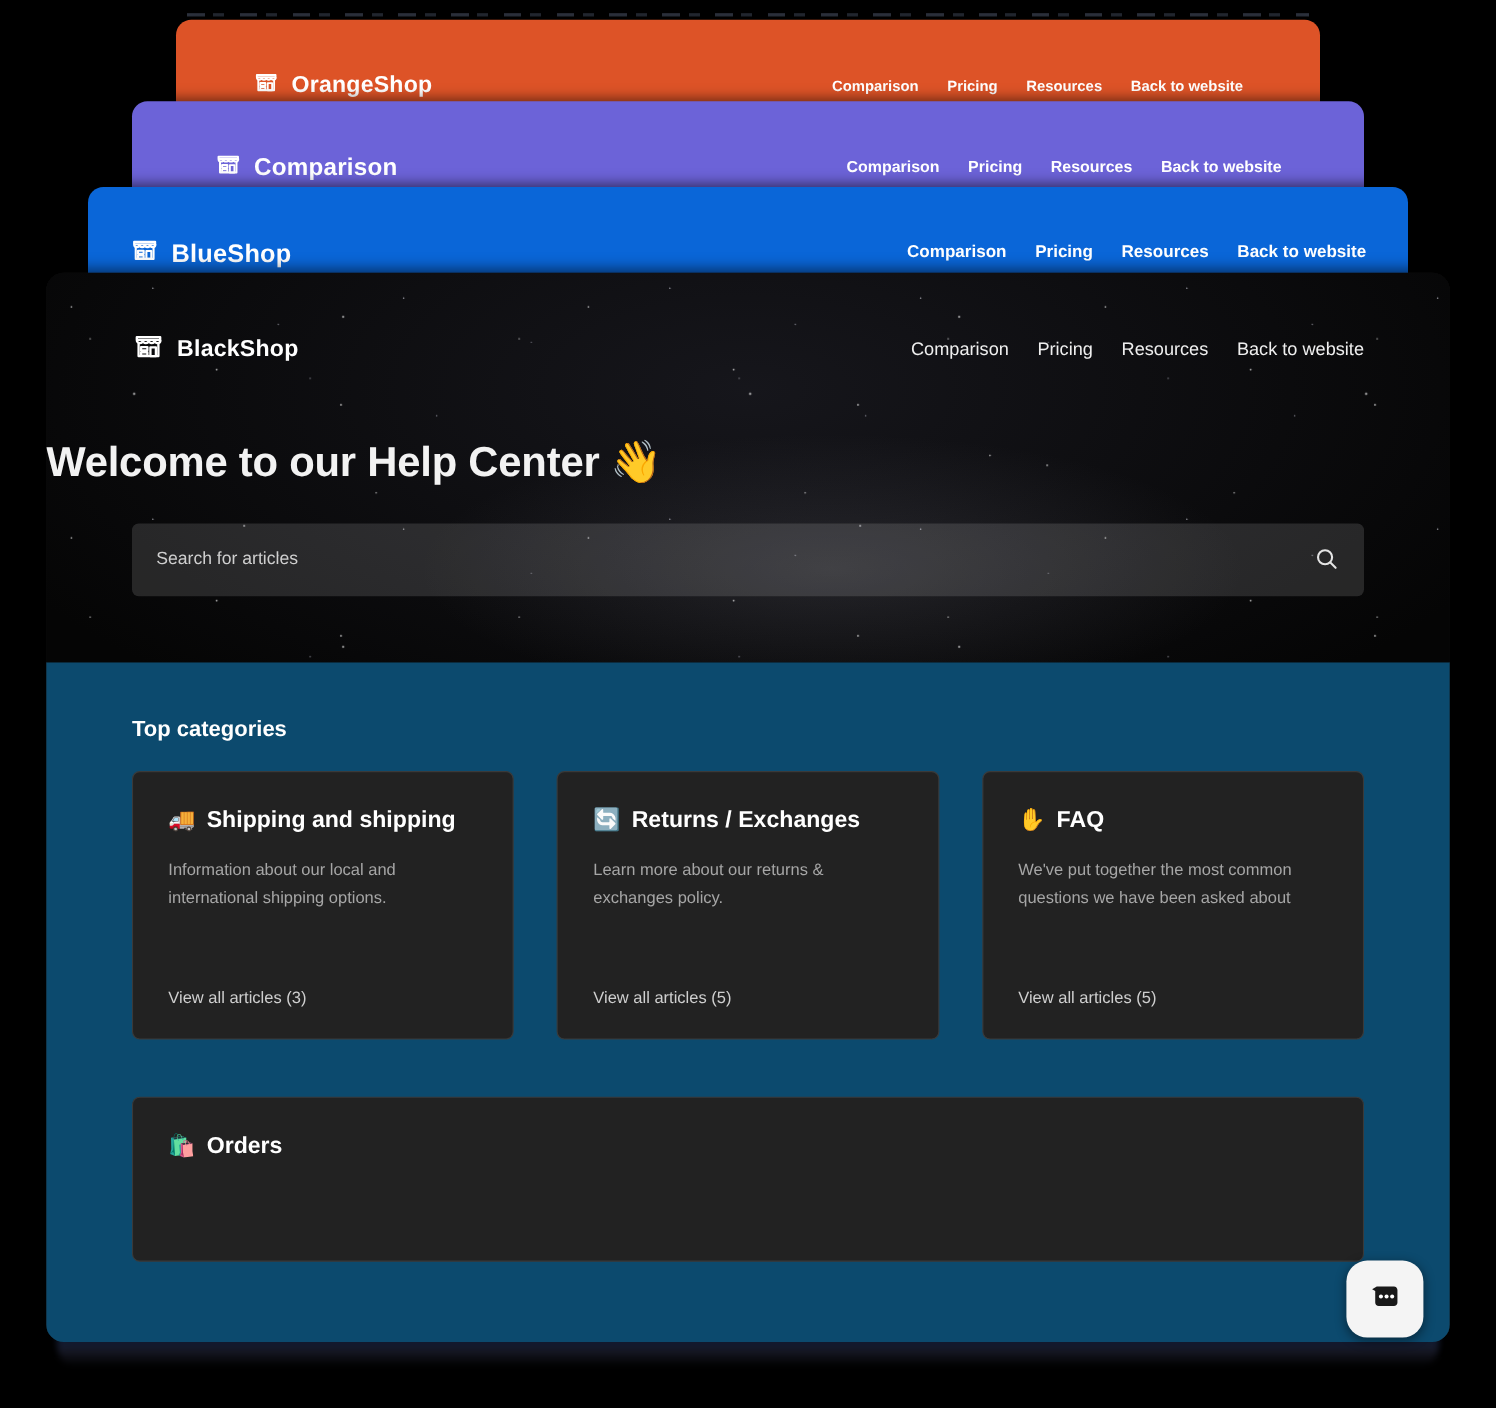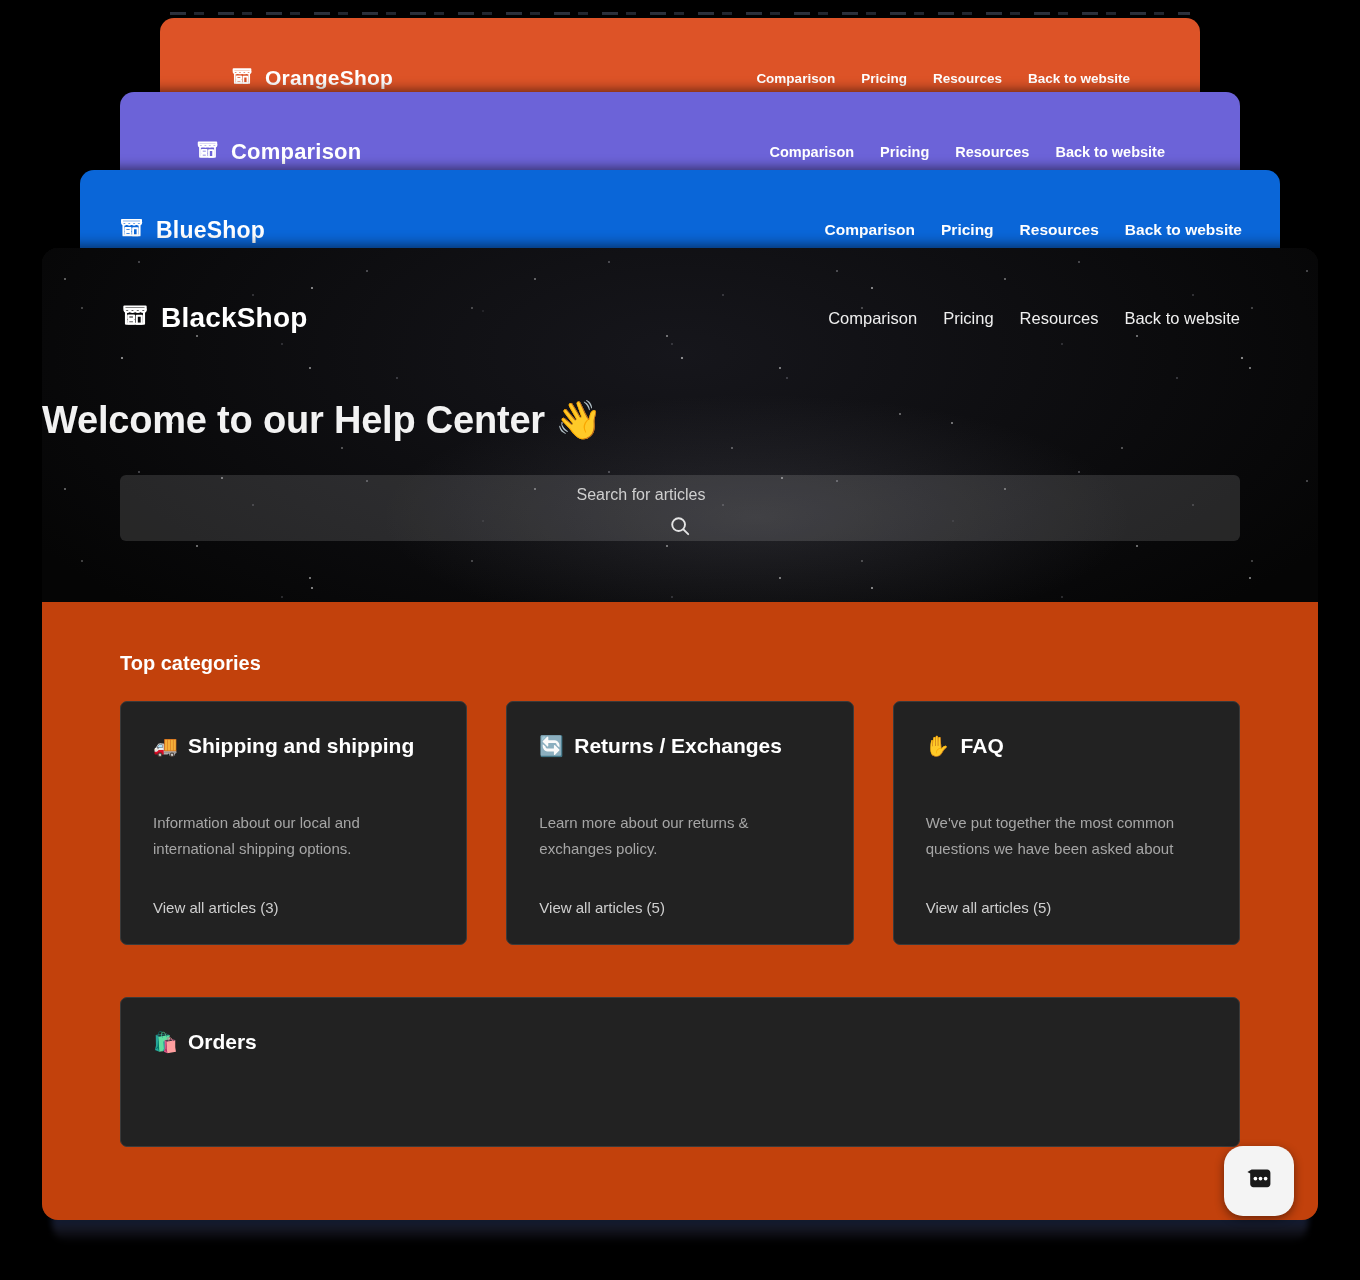--- a/index.html
+++ b/index.html
@@ -83,21 +83,21 @@
     color: #ffffff;
     font-weight: 700;
     letter-spacing: .2px;
     white-space: nowrap;
   }
   .brand .shop-icon { display: block; }
 
   .brand-orange { font-size: 21px; }
   .brand-purple { font-size: 22px; }
   .brand-blue   { font-size: 23px; }
-  .brand-black  { font-size: 28px; }
+  .brand-black  { font-size: 21px; }
 
   
   .nav {
     display: flex;
     align-items: center;
     white-space: nowrap;
   }
   .nav a {
     color: #ffffff;
     text-decoration: none;
@@ -206,21 +206,20 @@
   .search-wrap {
     position: relative;
     z-index: 2;
     margin: 33px 78px 0 78px;
     height: 66px;
     border-radius: 6px;
     background: rgba(255,255,255,0.13);
     display: flex;
     align-items: center;
     padding: 0 22px;
-    flex-direction: column;
   }
   .search-input {
     flex: 1;
     background: transparent;
     border: none;
     outline: none;
     color: #e8e8e8;
     font-size: 16px;
     font-family: "Liberation Sans", sans-serif;
   }
@@ -229,21 +228,21 @@
     background: transparent;
     border: none;
     cursor: pointer;
     display: flex;
     align-items: center;
     padding: 0;
   }
 
   
   .content {
-    background: #c2410c;
+    background: #0c4a6e;
     padding: 50px 78px 0 78px;
     height: 618px;
   }
 
   .section-title {
     color: #ffffff;
     font-size: 20px;
     font-weight: 700;
     margin-bottom: 26px;
   }
@@ -271,21 +270,20 @@
     font-size: 21px;
     font-weight: 700;
     margin-bottom: 20px;
   }
   .card-emoji { font-size: 20px; line-height: 1; }
   .card-desc {
     color: #a6a6a6;
     font-size: 15px;
     line-height: 1.73;
     flex: 1;
-    margin-top: 32px;
   }
   .card-link {
     color: #cfcfcf;
     font-size: 15px;
     text-decoration: none;
     margin-top: 14px;
   }
 
   .wide-card {
     background: #222222;

